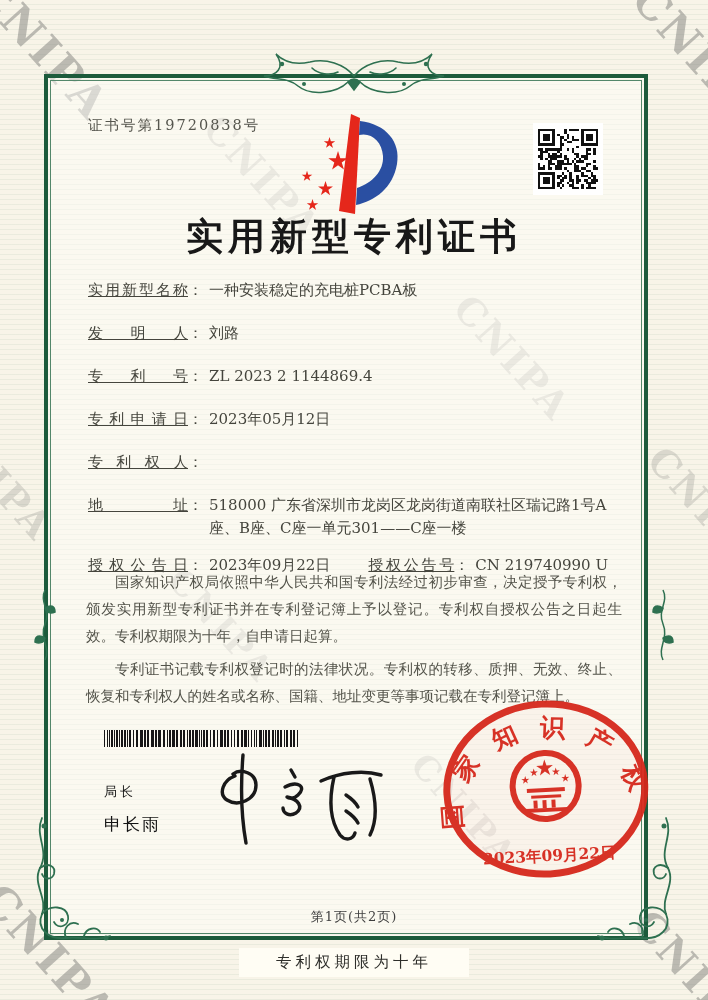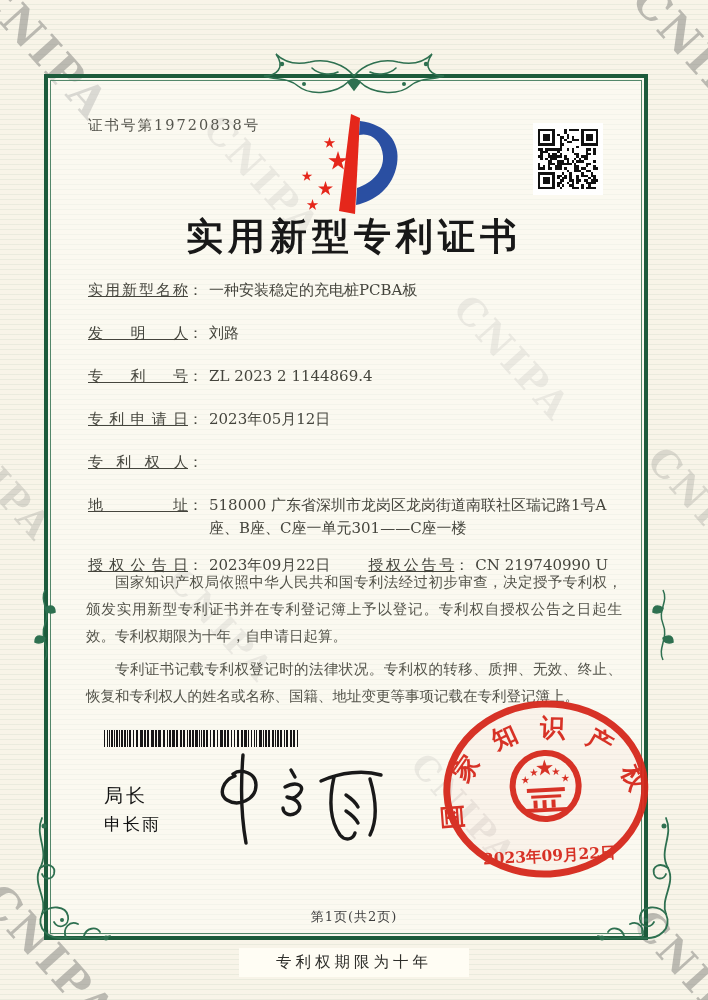--- a/index.html
+++ b/index.html
@@ -35,21 +35,21 @@
   .fcolon{flex:none;margin-right:6px;}
   .fvalue{flex:1;line-height:23px;}
   .frow.addr{margin-bottom:3px;}
   .pair2{display:flex;margin-left:38px;}
   .pair2 .flabel{width:86px;}
   .paras{position:absolute;left:86px;top:569px;width:536px;font-size:14.5px;
          line-height:27px;color:#53534a;text-align:justify;}
   .paras p{margin:0 0 6px 0;text-indent:2em;}
   .barcode{position:absolute;left:104px;top:730px;width:196px;height:17px;}
   .signer-title{position:absolute;left:104px;top:783px;font-family:"Liberation Sans",sans-serif;
-                font-size:19px;color:#141414;letter-spacing:3px;}
+                font-size:13px;color:#141414;letter-spacing:3px;}
   .signer-name{position:absolute;left:104px;top:813px;font-family:"Liberation Sans",sans-serif;
                font-size:17px;color:#141414;letter-spacing:2px;}
   .signature{position:absolute;left:205px;top:750px;}
   .seal{position:absolute;left:438px;top:698px;opacity:.95;transform:rotate(-3deg);}
   .page-num{position:absolute;left:254px;top:908px;width:200px;text-align:center;
             font-size:13px;color:#3f3f3f;letter-spacing:1px;}
   .next-note{position:absolute;left:239px;top:948px;width:230px;text-align:center;
              font-size:15.5px;color:#2e2e2a;letter-spacing:4px;
              background:#fffdf4;padding:4px 0;}
 </style>

